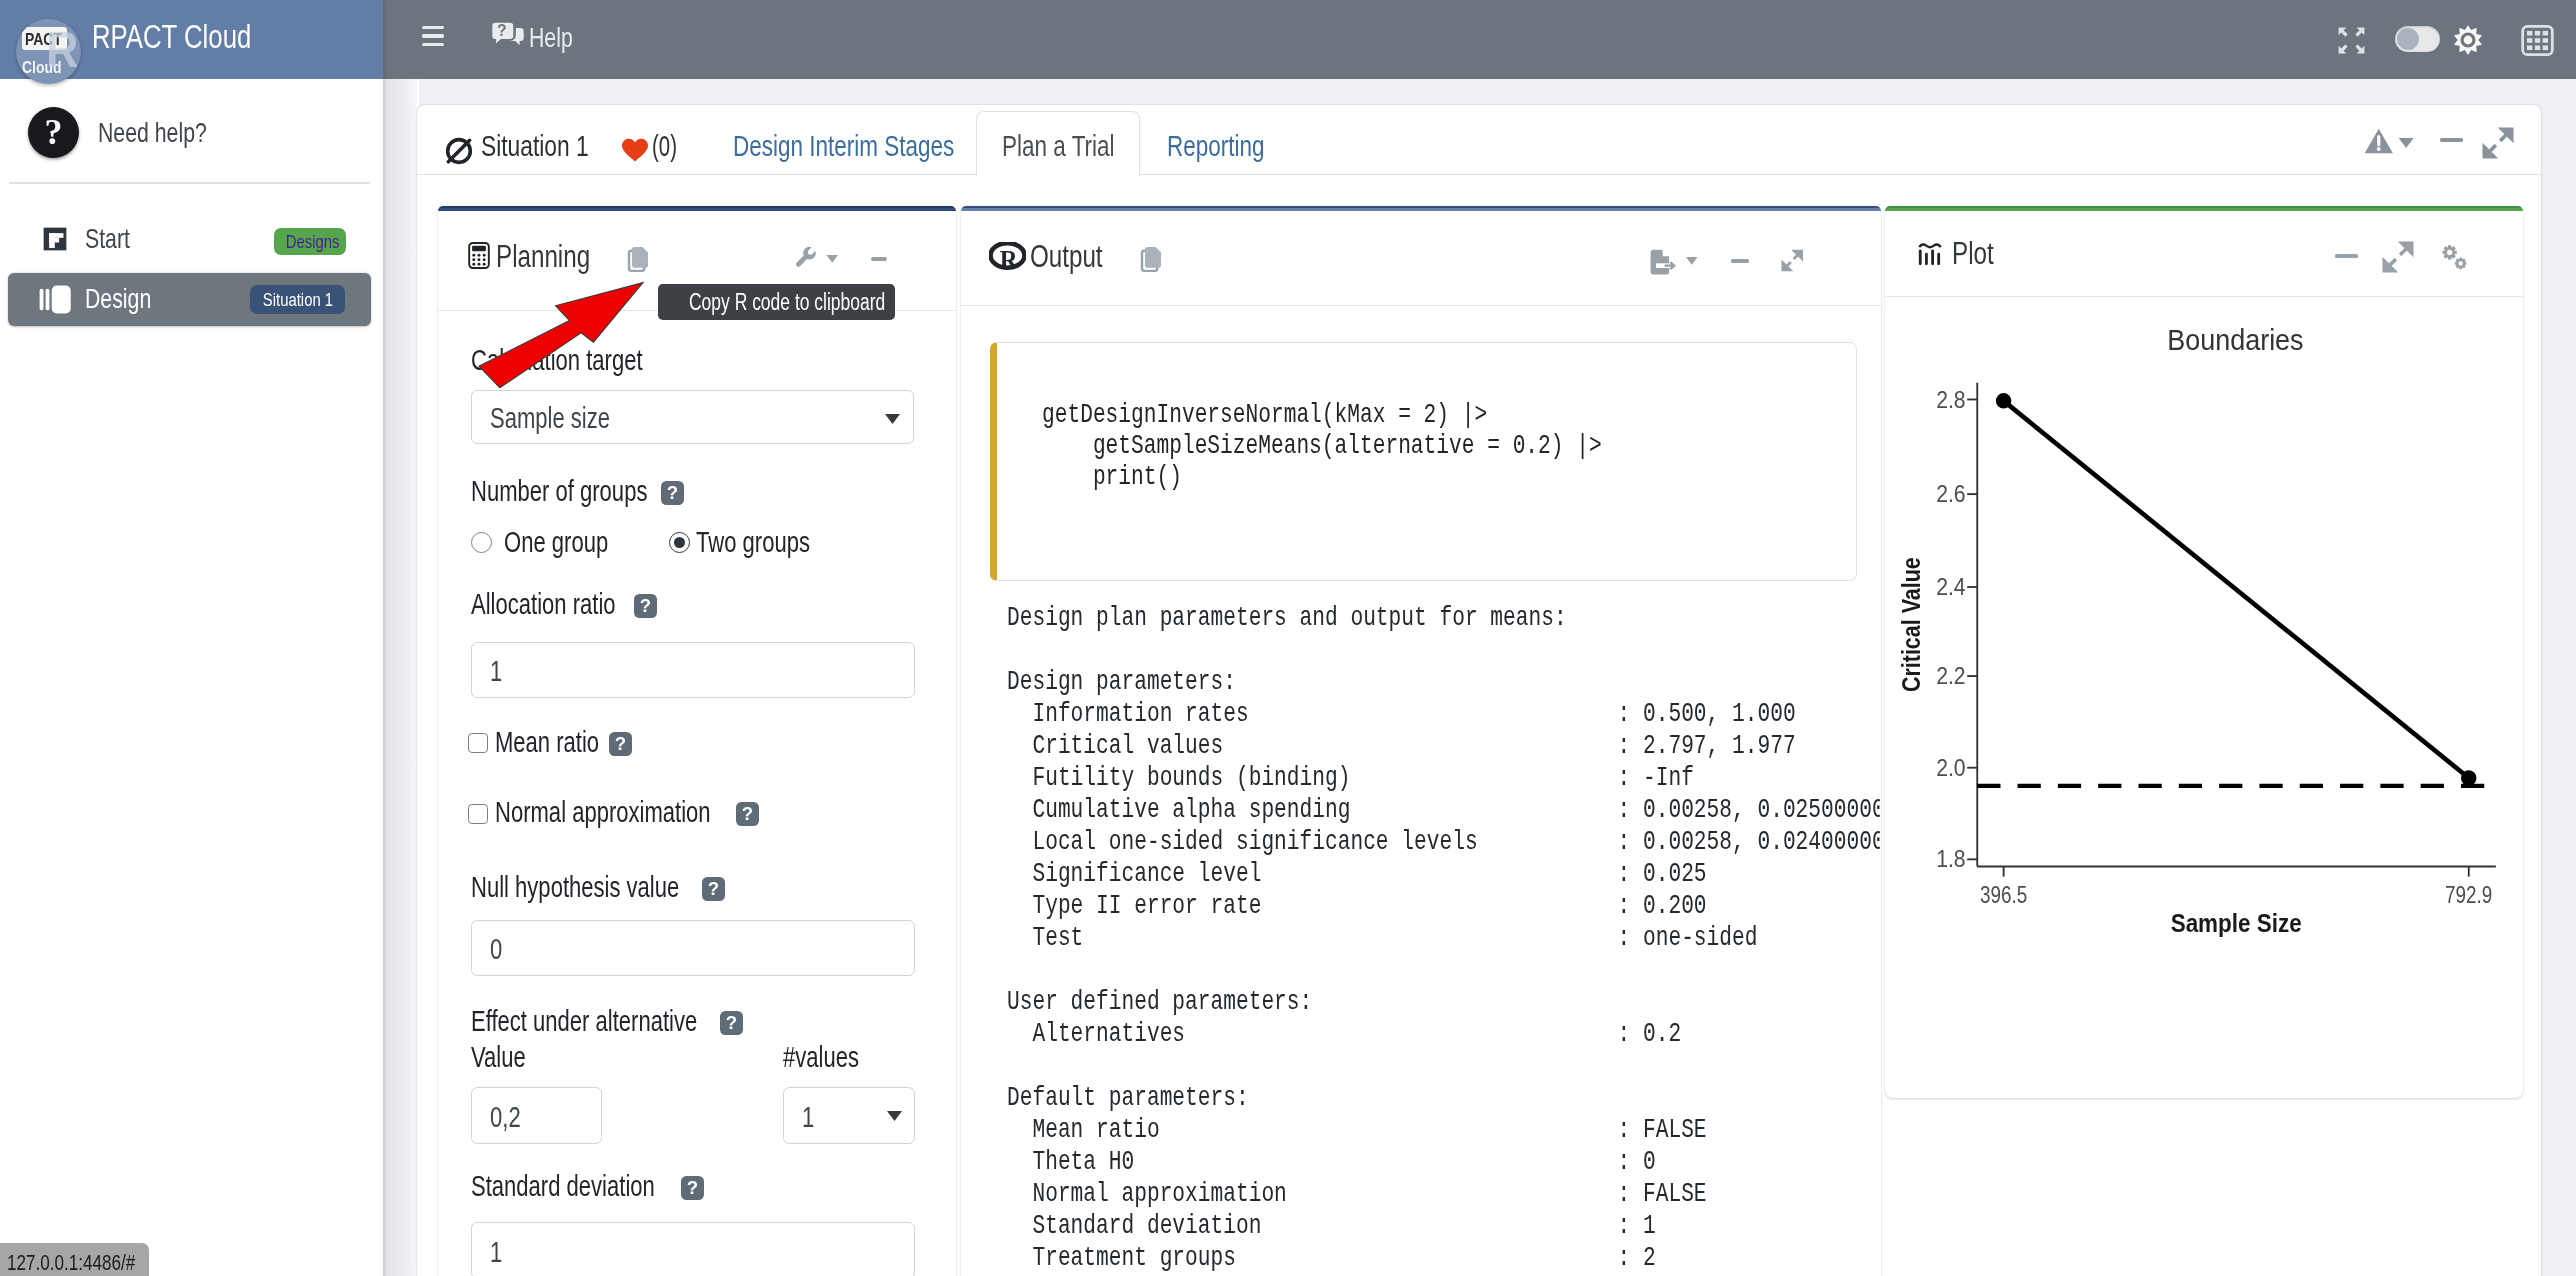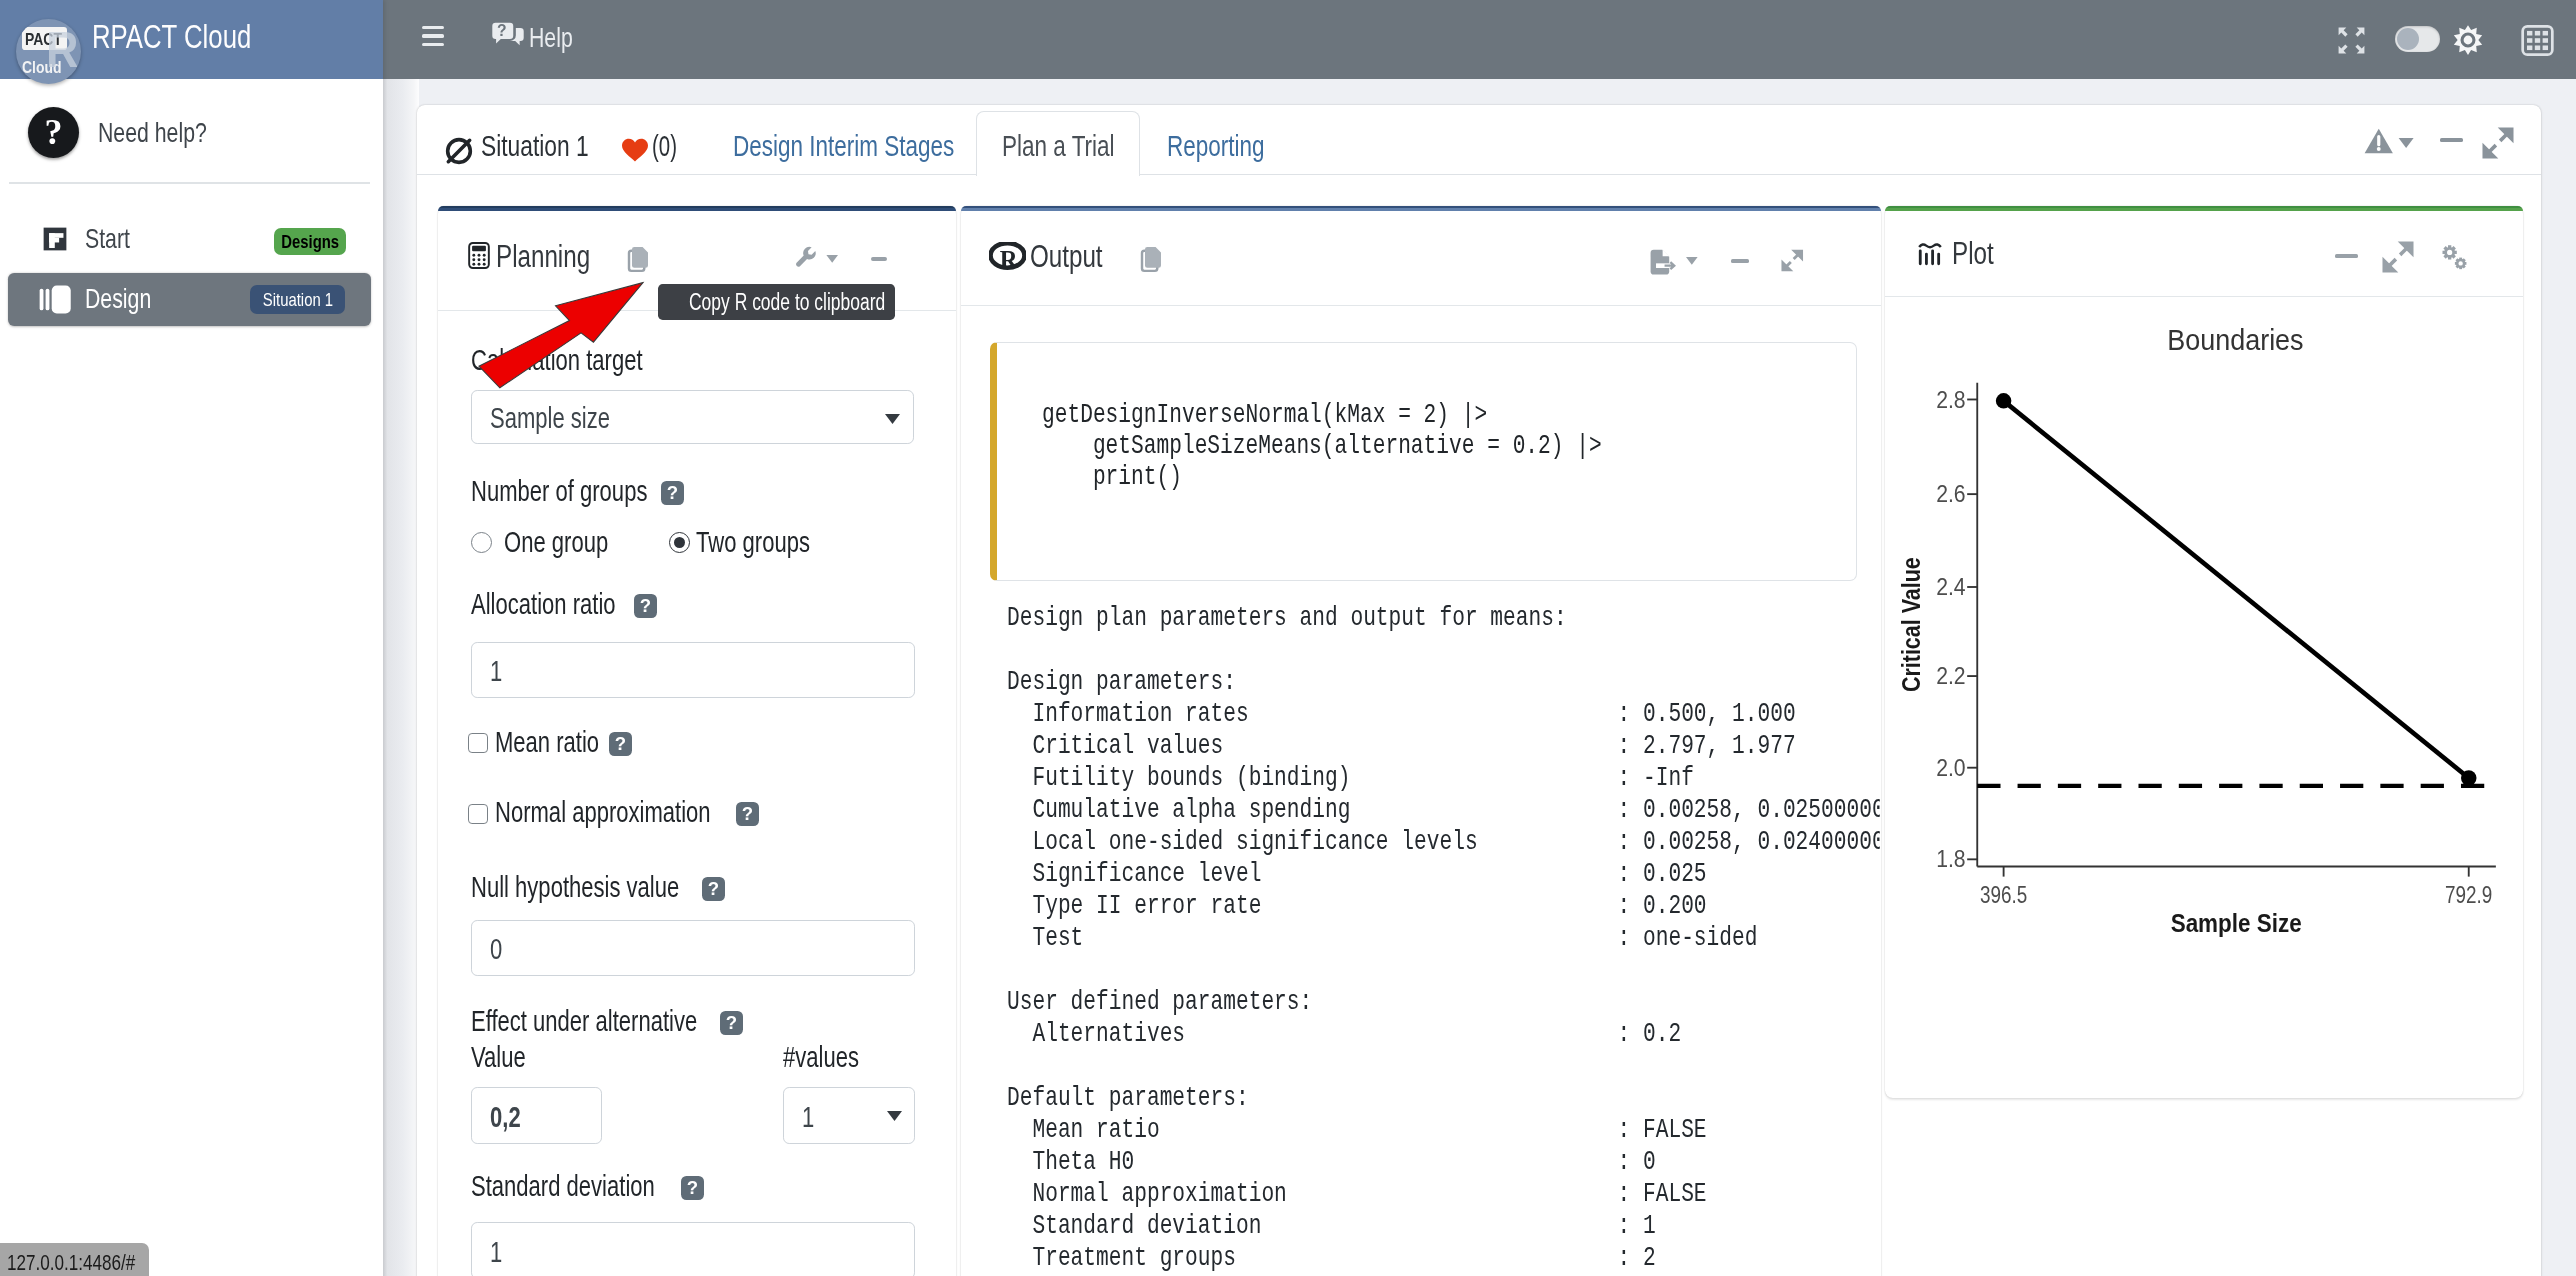--- a/index.html
+++ b/index.html
@@ -92,21 +92,21 @@
 
   <div class="abs" style="left:8.5px;top:182px;width:361px;height:1.6px;background:#dfe3e6;"></div>
 
   <svg class="abs" style="left:42px;top:226px;" width="26" height="26" viewBox="0 0 24 24">
     <rect x="1.5" y="1.5" width="21" height="21" fill="#30363d"></rect>
     <rect x="6.6" y="6.6" width="13.2" height="4.3" fill="#fff"></rect>
     <rect x="6.6" y="6.6" width="5.2" height="13.7" fill="#fff"></rect>
     <rect x="6.6" y="10.9" width="9.2" height="4.3" fill="#fff"></rect>
   </svg>
   <div class="t sx" style="left:85px;top:225px;font-size:28px;color:#3f454b;">Start</div>
-  <div class="abs" style="left:274px;top:228px;width:72px;height:27px;background:#55a54d;border-radius:7px;text-align:left;color:#000000;font-weight:bold;">
+  <div class="abs" style="left:274px;top:228px;width:72px;height:27px;background:#55a54d;border-radius:7px;text-align:right;color:#4c1d95;">
     <span class="ct" style="font-size:18.6px;line-height:27px;transform:scaleX(.8);">Designs</span>
   </div>
 
   <div class="abs" style="left:7.8px;top:273px;width:363px;height:53px;background:#6e767e;border-radius:6.2px;box-shadow:0 0.8px 2.3px rgba(0,0,0,.25);"></div>
   <svg class="abs" style="left:39px;top:284px;" width="33" height="31" viewBox="0 0 26 24">
     <rect x="10" y="1" width="15" height="22" rx="4" fill="#fff"></rect>
     <rect x="0.5" y="3.5" width="3" height="17" rx="1.5" fill="#fff"></rect>
     <rect x="5.2" y="3.5" width="3" height="17" rx="1.5" fill="#fff"></rect>
   </svg>
   <div class="t sx" style="left:85px;top:285px;font-size:28px;color:#ffffff;">Design</div>
@@ -211,21 +211,21 @@
   <div class="qb" style="left:298px;top:596px;">?</div>
   <div class="t sx" style="left:33px;top:667px;font-size:29px;">Null hypothesis value</div>
   <div class="qb" style="left:264px;top:671px;">?</div>
   <div class="finput" style="left:33px;top:714px;width:444px;height:56px;">
       <span class="fiv" style="top:14px;">0</span>
     </div>
   <div class="t sx" style="left:33px;top:801px;font-size:29px;">Effect under alternative</div>
   <div class="qb" style="left:282px;top:805px;">?</div>
   <div class="t sx" style="left:33px;top:837px;font-size:29px;">Value</div>
   <div class="t sx" style="left:345px;top:837px;font-size:29px;">#values</div>
-  <div class="finput" style="left:33px;top:881px;width:131px;height:57px;font-weight:bold;">
+  <div class="finput" style="left:33px;top:881px;width:131px;height:57px;">
       <span class="fiv" style="top:14.7px;">0,2</span>
     </div>
   <div class="finput" style="left:345px;top:881px;width:132px;height:57px;">
       <span class="fiv" style="top:14.7px;">1</span>
     <svg class="abs" style="right:11px;top:23px;" width="17" height="10" viewBox="0 0 12 8">
         <path d="M0 0 L12 0 L6 8 Z" fill="#343a40"></path>
       </svg>
   </div>
   <div class="t sx" style="left:33px;top:966px;font-size:29px;">Standard deviation</div>
   <div class="qb" style="left:243px;top:970px;">?</div>

